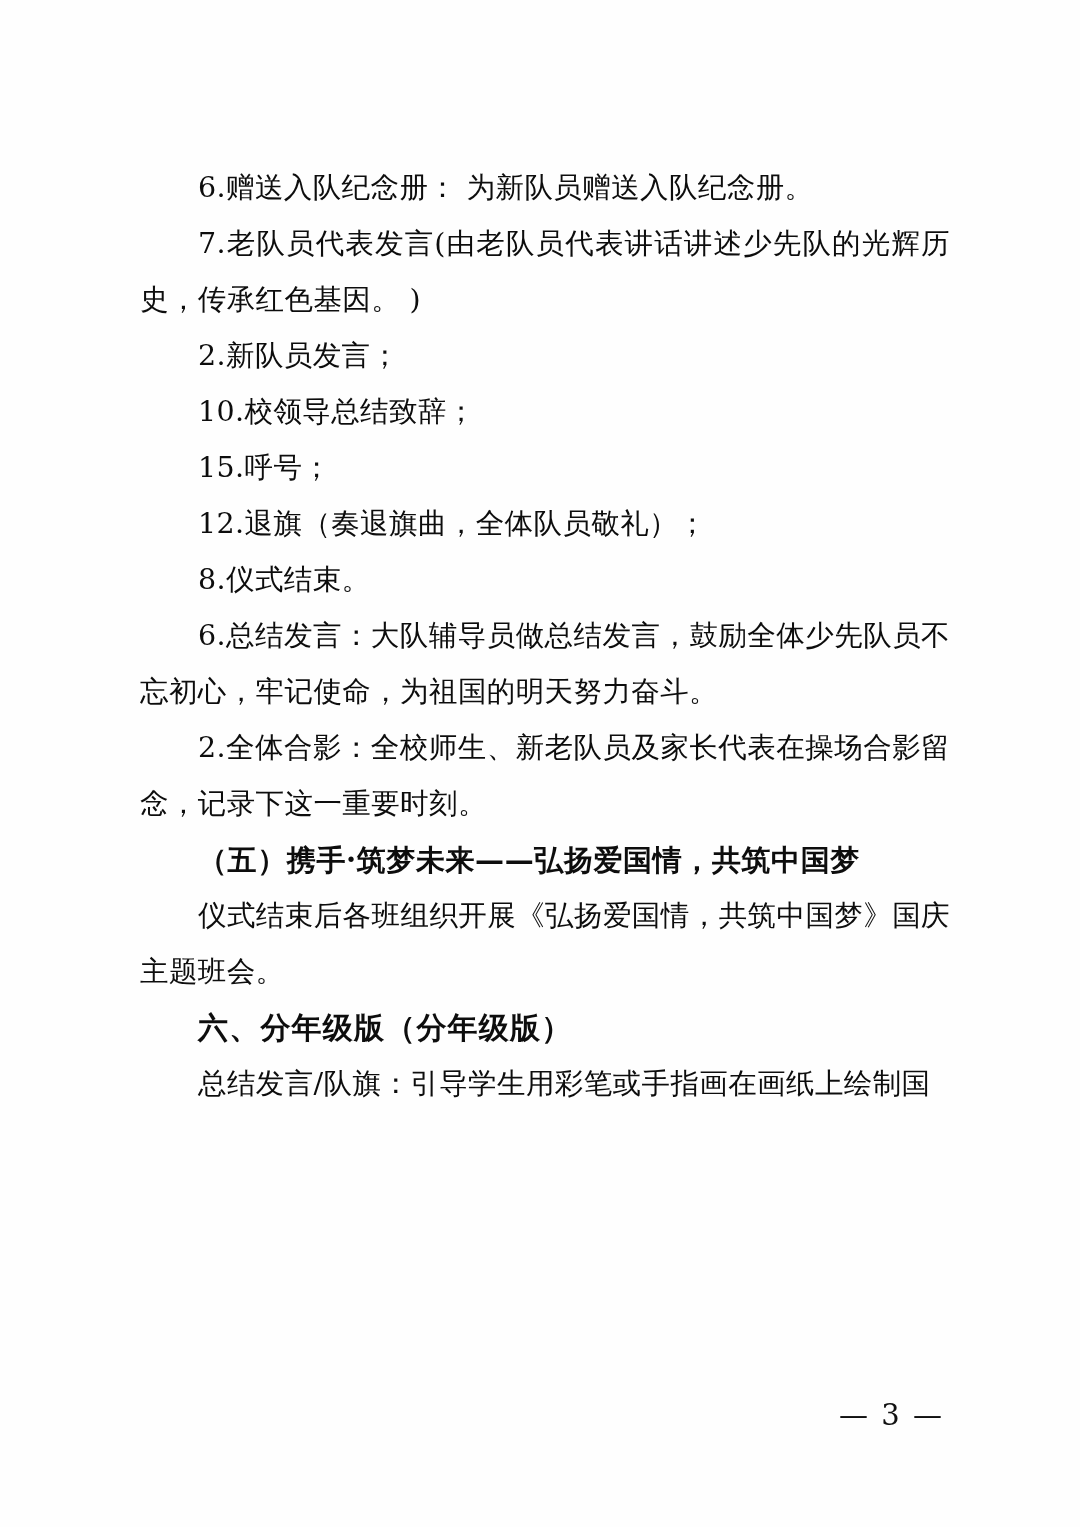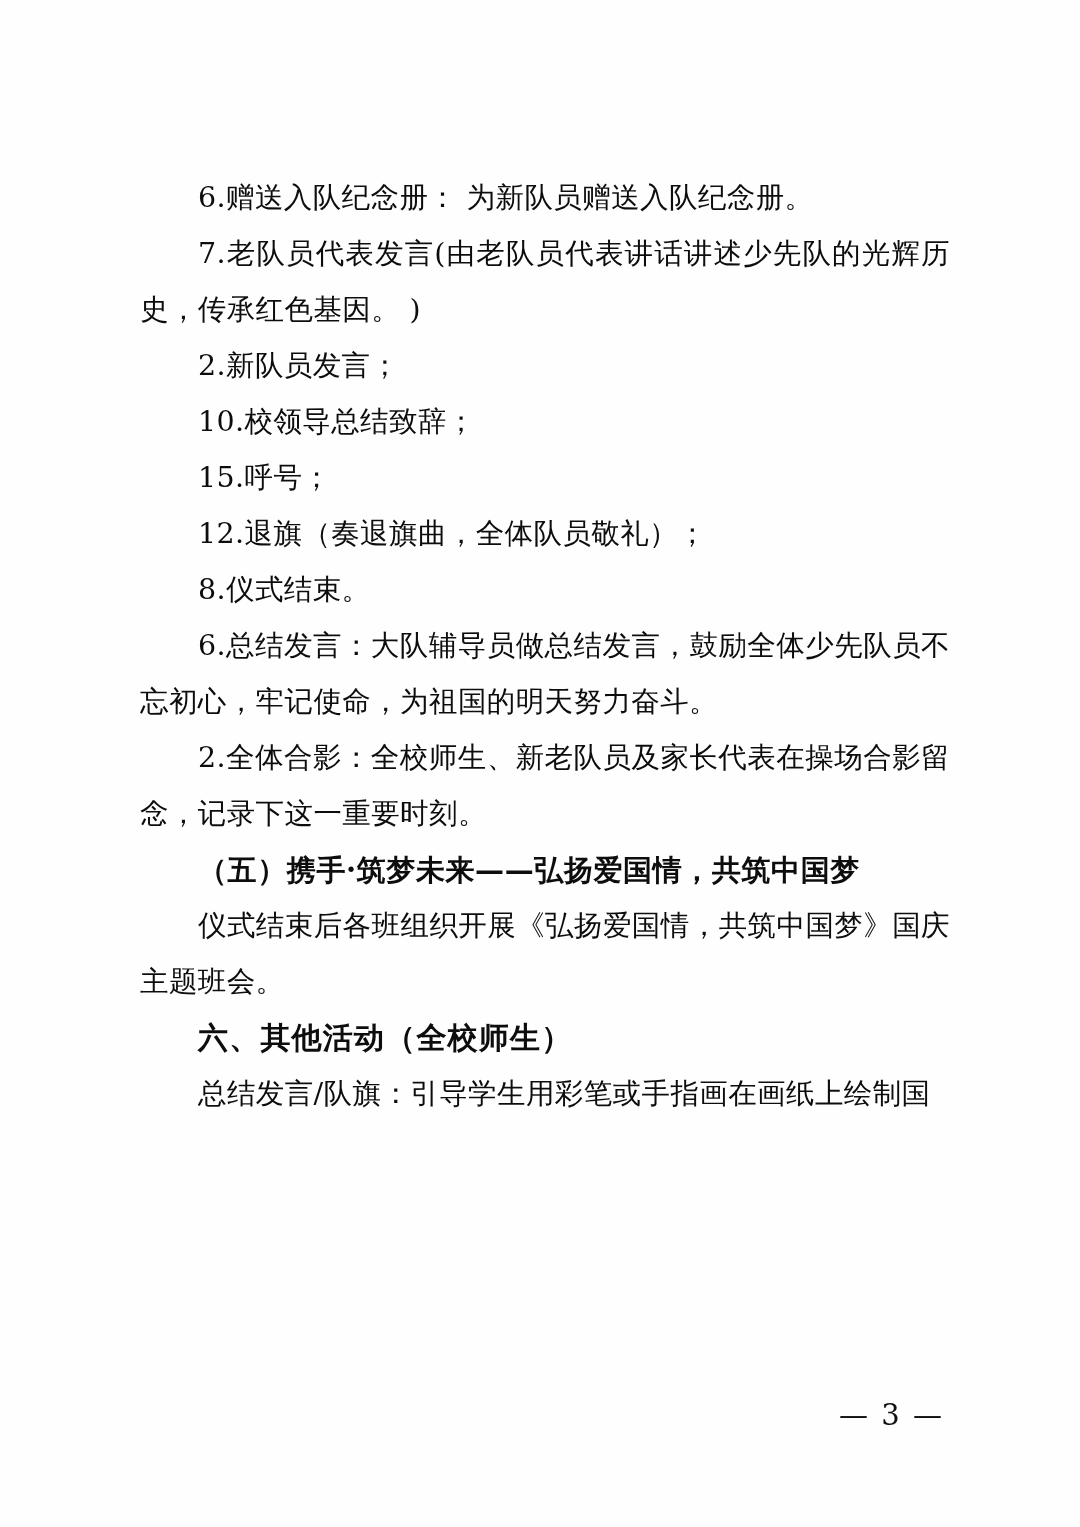--- a/index.html
+++ b/index.html
@@ -13,21 +13,21 @@
     height: 1527px;
     background: #fefefe;
     margin: 0 auto;
     overflow: hidden;
     font-family: "DejaVu Serif", "Liberation Serif", serif;
     color: #0d0d0d;
   }
   .body-area {
     position: absolute;
     left: 140px;
-    top: 170px;
+    top: 160px;
     width: 810px;
   }
   p {
     margin: 0 0 0 0;
     font-size: 28.5px;
     line-height: 56px;
     text-align: justify;
     text-justify: inter-ideograph;
     letter-spacing: 0.4px;
     font-weight: 500;
@@ -70,17 +70,17 @@
       <p class="indent">7.老队员代表发言(由老队员代表讲话讲述少先队的光辉历史，传承红色基因。 )</p>
       <p class="indent">2.新队员发言；</p>
       <p class="indent">10.校领导总结致辞；</p>
       <p class="indent">15.呼号；</p>
       <p class="indent">12.退旗（奏退旗曲，全体队员敬礼）；</p>
       <p class="indent">8.仪式结束。</p>
       <p class="indent">6.总结发言：大队辅导员做总结发言，鼓励全体少先队员不忘初心，牢记使命，为祖国的明天努力奋斗。</p>
       <p class="indent">2.全体合影：全校师生、新老队员及家长代表在操场合影留念，记录下这一重要时刻。</p>
       <p class="subheading">（五）携手·筑梦未来——弘扬爱国情，共筑中国梦</p>
       <p class="indent">仪式结束后各班组织开展《弘扬爱国情，共筑中国梦》国庆主题班会。</p>
-      <p class="heading">六、其他活动（全校师生）</p>
+      <p class="heading">六、分年级版（分年级版）</p>
       <p class="indent">总结发言/队旗：引导学生用彩笔或手指画在画纸上绘制国</p>
     </div>
   <div class="page-number">— 3 —</div>
 </div>
 
 </body></html>

